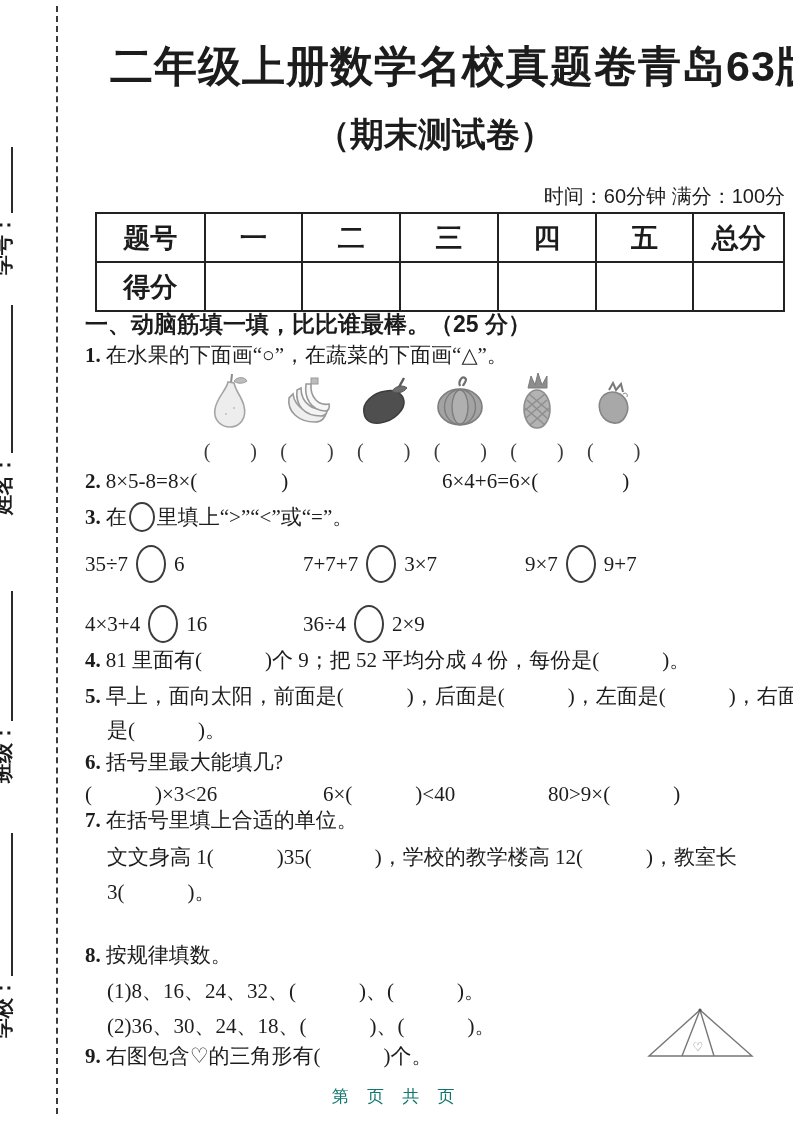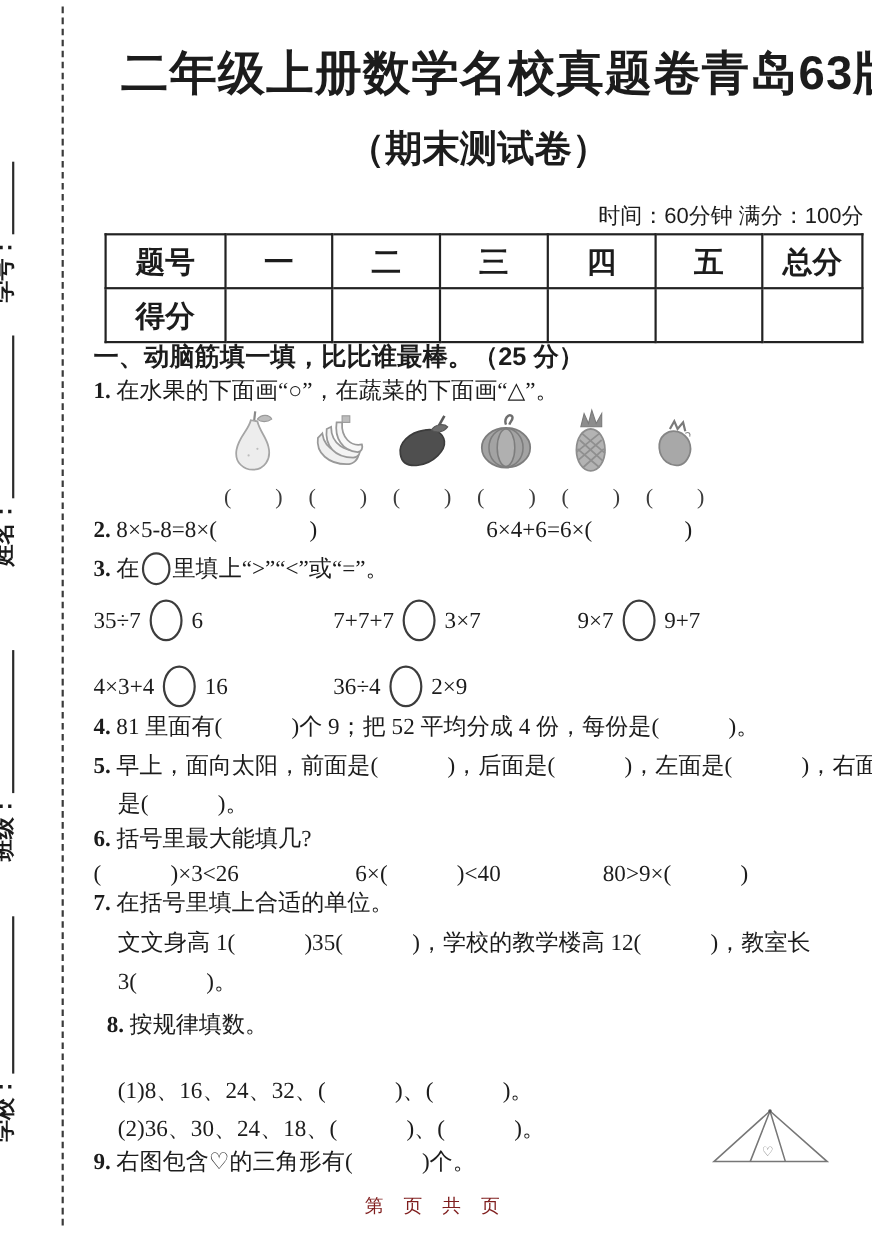--- a/index.html
+++ b/index.html
@@ -84,21 +84,21 @@
     box-sizing:border-box;
   }
   .inline-circle {
     display:inline-block; width:26px; height:30px;
     border:2px solid #3c3c3c; border-radius:50%; vertical-align:-8px;
     margin:0 2px; box-sizing:border-box;
   }
   .triangle-figure { position:absolute; left:643px; top:1005px; }
   .page-footer {
     position:absolute; top:1085px; left:0; width:793px; text-align:center;
-    font-size:17px; letter-spacing:7px; color:#7f1d1d; white-space:nowrap;
+    font-size:17px; letter-spacing:7px; color:#0f766e; white-space:nowrap;
   }
   svg .ln { stroke:#8f8f8f; fill:none; stroke-width:1.6; }
 </style>
 </head>
 <body>
 
 <div class="page">
 
   <div class="dashed-rule"></div>
 
@@ -264,21 +264,21 @@
   </div>
 
   <div class="q" style="top:806px;">
     <b class="qnum">7.</b><span>在括号里填上合适的单位。</span>
   </div>
   <div class="q lines35" style="top:840px;">
     <div class="indent">文文身高 1(　　　)35(　　　)，学校的教学楼高 12(　　　)，教室长</div>
     <div class="indent">3(　　　)。</div>
   </div>
 
-  <div class="q" style="top:917px;margin-left:12px;">
+  <div class="q" style="top:941px;">
     <b class="qnum">8.</b><span>按规律填数。</span>
   </div>
   <div class="q lines35" style="top:974px;">
     <div class="indent">(1)8、16、24、32、(　　　)、(　　　)。</div>
     <div class="indent">(2)36、30、24、18、(　　　)、(　　　)。</div>
   </div>
 
   <div class="q" style="top:1042px;">
     <b class="qnum">9.</b><span>右图包含♡的三角形有(　　　)个。</span>
   </div>

